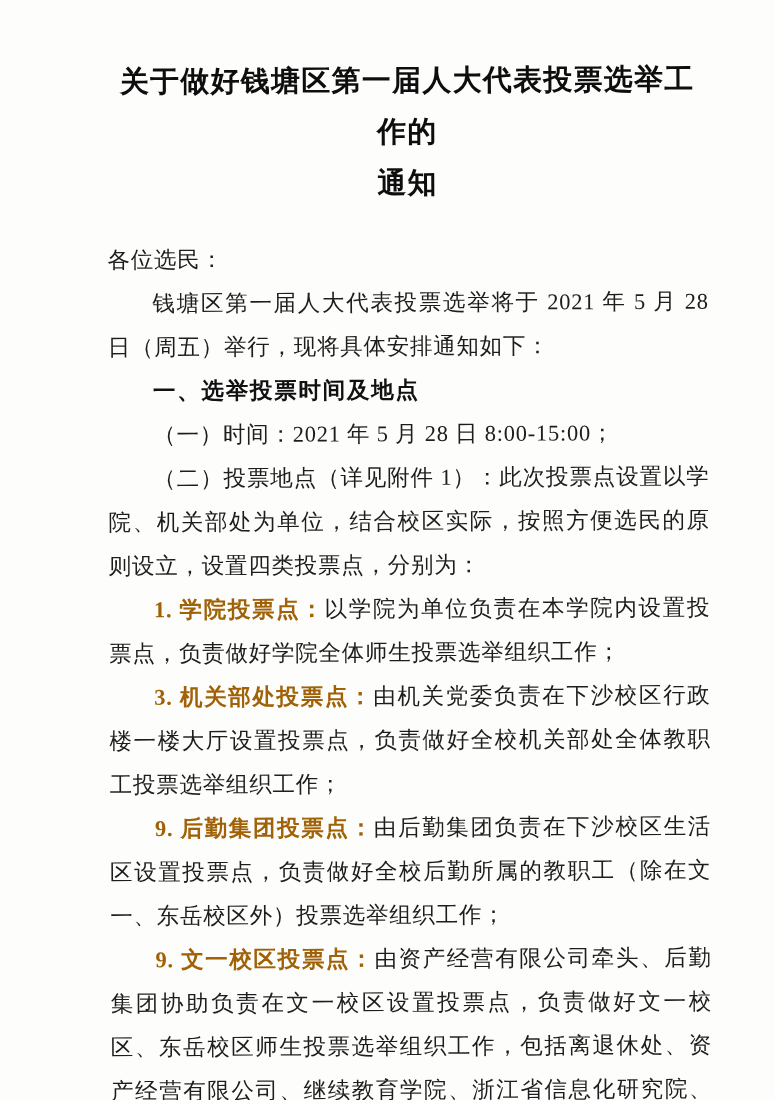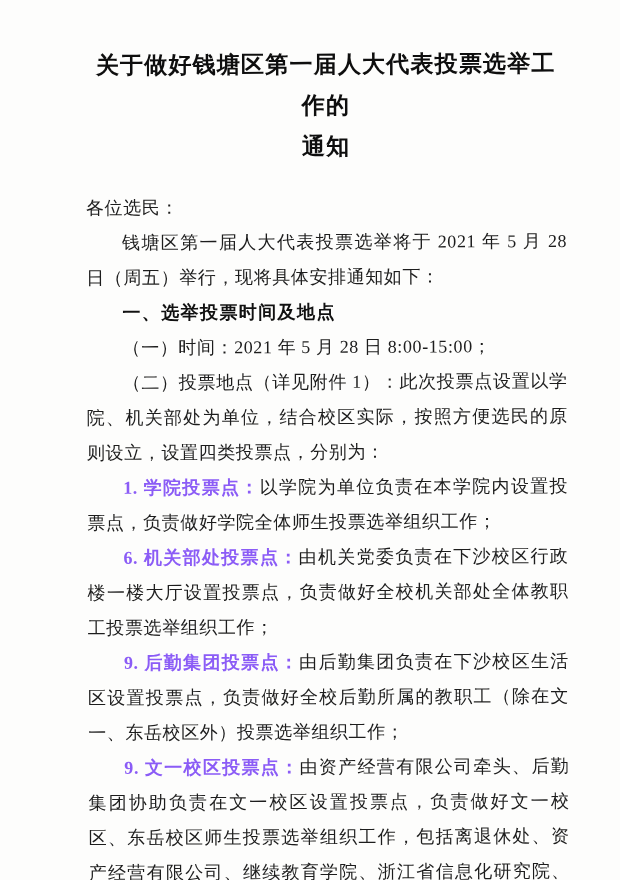--- a/index.html
+++ b/index.html
@@ -44,21 +44,21 @@
     text-indent: 2em;
   }
   .heading {
     font-family: "Liberation Sans", sans-serif;
     font-weight: 700;
     letter-spacing: 1.4px;
     color: #111111;
   }
   .point-label {
     font-weight: 700;
-    color: #8b5cf6;
+    color: #a16207;
   }
 </style>
 </head>
 <body>
 
 <div class="page">
   <div class="content">
 
     <h1 class="doc-title">
       <span class="title-line">关于做好钱塘区第一届人大代表投票选举工作的</span>
@@ -70,20 +70,20 @@
     <p class="para indent">钱塘区第一届人大代表投票选举将于 2021 年 5 月 28 日（周五）举行，现将具体安排通知如下：</p>
 
     <p class="para indent heading">一、选举投票时间及地点</p>
 
     <p class="para indent">（一）时间：2021 年 5 月 28 日 8:00-15:00；</p>
 
     <p class="para indent">（二）投票地点（详见附件 1）：此次投票点设置以学院、机关部处为单位，结合校区实际，按照方便选民的原则设立，设置四类投票点，分别为：</p>
 
     <p class="para indent"><span class="point-label">1. 学院投票点：</span><span>以学院为单位负责在本学院内设置投票点，负责做好学院全体师生投票选举组织工作；</span></p>
 
-    <p class="para indent"><span class="point-label">6. 机关部处投票点：</span><span>由机关党委负责在下沙校区行政楼一楼大厅设置投票点，负责做好全校机关部处全体教职工投票选举组织工作；</span></p>
+    <p class="para indent"><span class="point-label">3. 机关部处投票点：</span><span>由机关党委负责在下沙校区行政楼一楼大厅设置投票点，负责做好全校机关部处全体教职工投票选举组织工作；</span></p>
 
     <p class="para indent"><span class="point-label">9. 后勤集团投票点：</span><span>由后勤集团负责在下沙校区生活区设置投票点，负责做好全校后勤所属的教职工（除在文一、东岳校区外）投票选举组织工作；</span></p>
 
     <p class="para indent"><span class="point-label">9. 文一校区投票点：</span><span>由资产经营有限公司牵头、后勤集团协助负责在文一校区设置投票点，负责做好文一校区、东岳校区师生投票选举组织工作，包括离退休处、资产经营有限公司、继续教育学院、浙江省信息化研究院、资产云中心、</span></p>
 
   </div>
 </div>
 
 </body></html>

